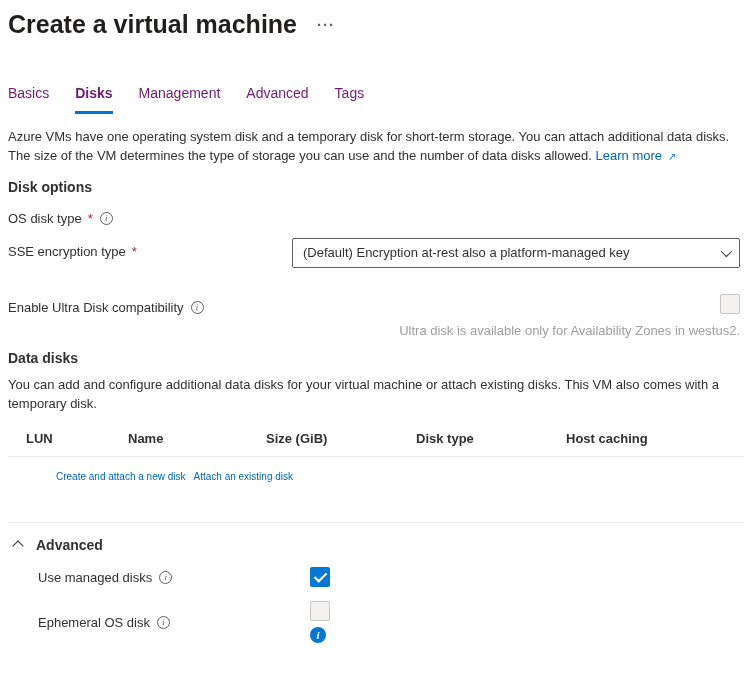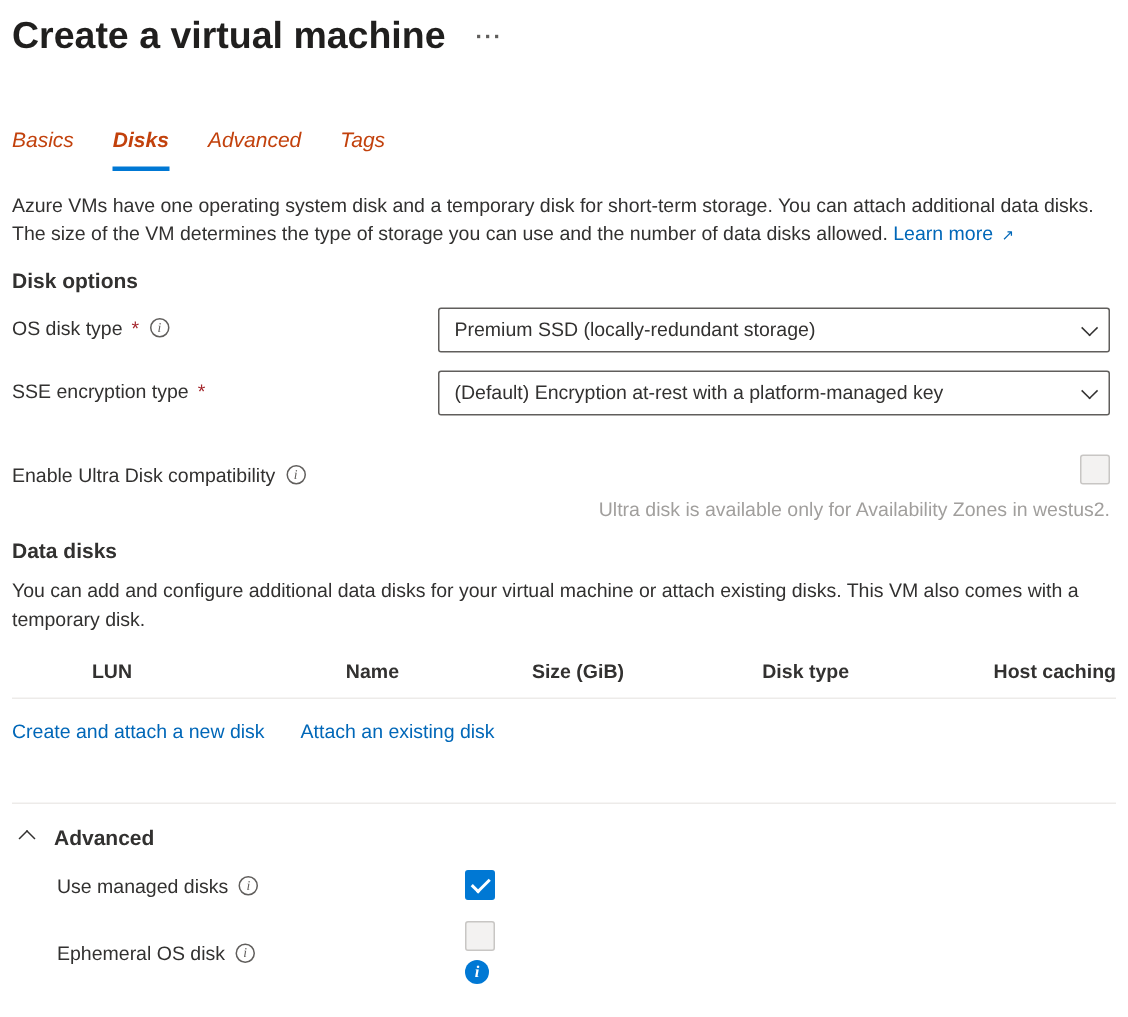--- a/index.html
+++ b/index.html
@@ -26,24 +26,23 @@
     display: flex;
     gap: 26px;
     border-bottom: 1px solid transparent;
     margin-top: 40px;
     margin-bottom: 14px;
     font-size: 14px;
   }
   .tab {
     padding: 6px 0 10px 0;
     cursor: pointer;
-    color: #c2410c;
+    color: #701a75;
     border-bottom: 3px solid transparent;
     margin-bottom: -1px;
-    font-style: italic;
   }
   .tab.active {
     font-weight: 600;
     border-bottom: 3px solid #0078d4;
   }
   .intro { font-size: 13px; line-height: 1.45; margin-bottom: 13px; }
   a.link { color: #0067b8; text-decoration: none; cursor: pointer; }
   .ext-icon { font-size: 10px; margin-left: 2px; }
   h3.section {
     font-size: 14px;
@@ -131,28 +130,27 @@
     color: #a19f9d;
     margin-top: 6px;
   }
   .sub-intro { font-size: 13px; line-height: 1.45; margin-bottom: 10px; }
   .table-head {
     display: flex;
     font-weight: 600;
     font-size: 13px;
     padding: 8px 0 10px 0;
     border-bottom: 1px solid #edebe9;
-    text-align: right;
   }
   .col-lun { width: 80px; padding-left: 18px; }
   .col-name { width: 138px; margin-left: 40px; }
   .col-size { width: 150px; }
   .col-type { width: 150px; }
   .col-cache { flex: 1; }
-  .disk-links { margin-top: 14px; display: flex; gap: 24px; font-size: 13px; }
+  .disk-links { margin-top: 14px; display: flex; gap: 8px; font-size: 10px; margin-left: 48px; }
   .hr { border: none; border-top: 1px solid #edebe9; margin: 40px 0 14px 0; }
   .adv-header {
     display: flex;
     align-items: center;
     gap: 14px;
     cursor: pointer;
     font-weight: 600;
     font-size: 14px;
     margin-bottom: 14px;
     padding-left: 6px;
@@ -199,52 +197,47 @@
 <body>
 
 <h1 class="page-title">
   <span>Create a virtual machine</span>
   <span class="ellipsis">···</span>
 </h1>
 
 <div class="tabs">
   <div class="tab">Basics</div>
   <div class="tab active">Disks</div>
+  <div class="tab">Management</div>
   <div class="tab">Advanced</div>
   <div class="tab">Tags</div>
 </div>
 
 <div class="intro">
   <span>Azure VMs have one operating system disk and a temporary disk for short-term storage. You can attach additional data disks. The size of the VM determines the type of storage you can use and the number of data disks allowed. </span><a class="link"><span>Learn more</span> <span class="ext-icon">↗</span></a>
 </div>
 
 <h3 class="section">Disk options</h3>
 
 <div class="form-row">
   <div class="form-label">
     <span>OS disk type</span>
     <span class="req">*</span>
     <span class="info-icon">i</span>
   </div>
-  <div class="form-control">
-    <div class="select">
-      <span>Premium SSD (locally-redundant storage)</span>
-      <span class="chevron-thin-down"></span>
-    </div>
-  </div>
 </div>
 
 <div class="form-row">
   <div class="form-label">
     <span>SSE encryption type</span>
     <span class="req">*</span>
   </div>
   <div class="form-control">
     <div class="select">
-      <span>(Default) Encryption at-rest with a platform-managed key</span>
+      <span>(Default) Encryption at-rest also a platform-managed key</span>
       <span class="chevron-thin-down"></span>
     </div>
   </div>
 </div>
 
 <div class="form-row" style="margin-top:26px;">
   <div class="form-label">
     <span>Enable Ultra Disk compatibility</span>
     <span class="info-icon">i</span>
   </div>

